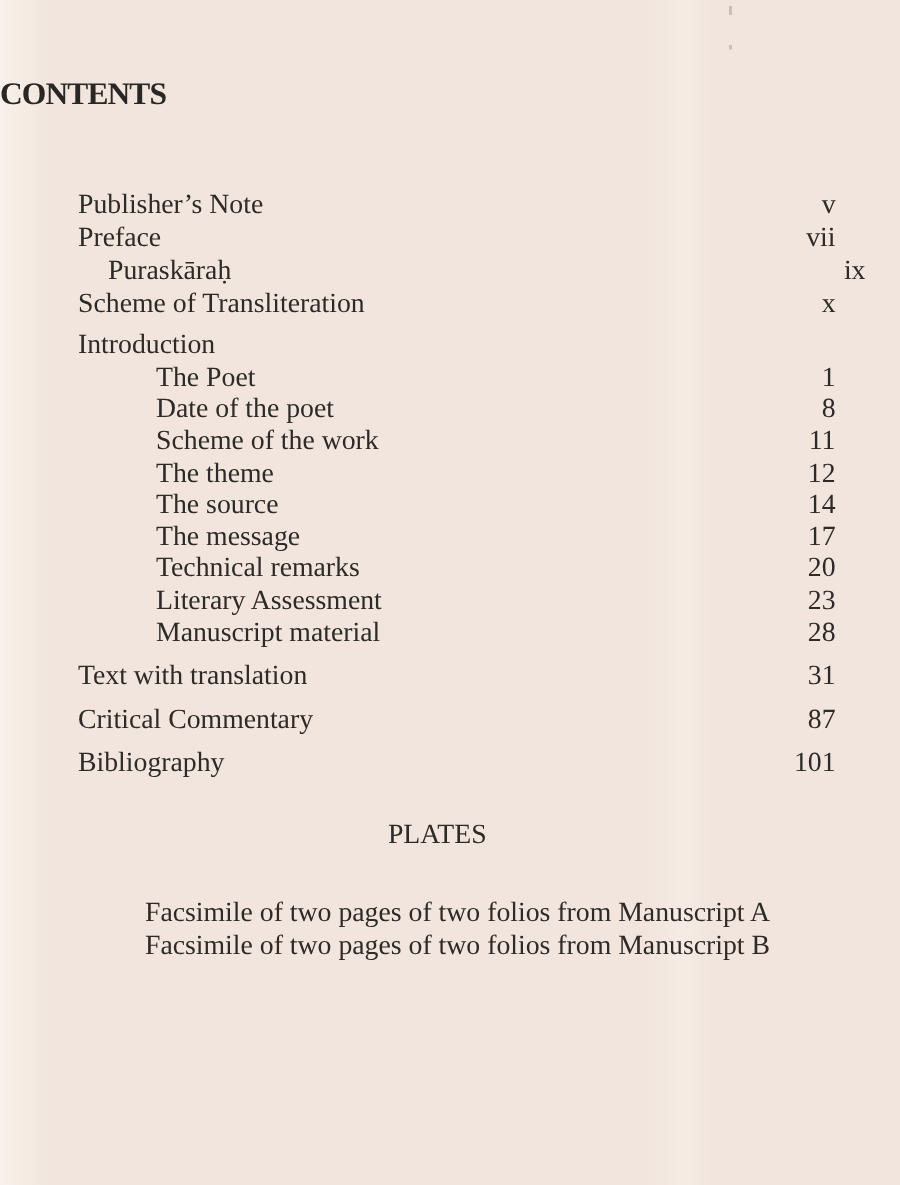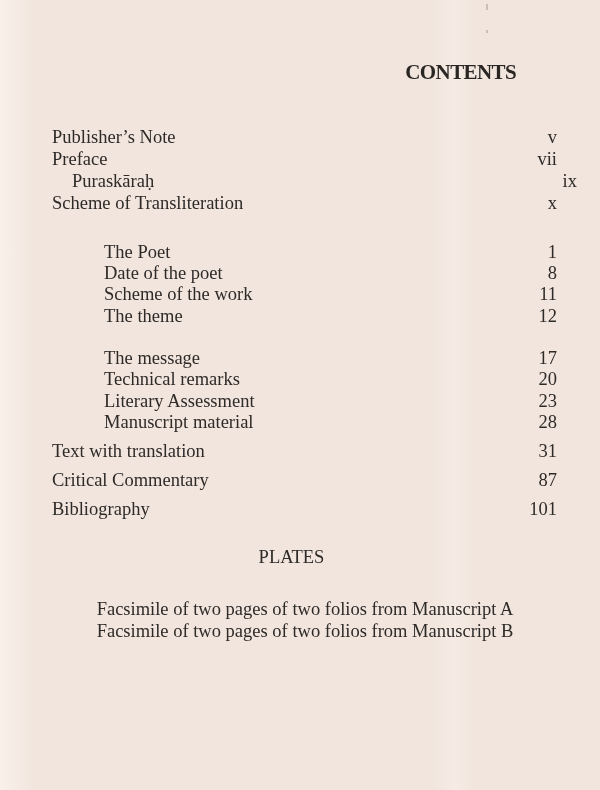--- a/index.html
+++ b/index.html
@@ -21,26 +21,25 @@
       width: 600px; height: 790px;
       background:
         linear-gradient(90deg, rgba(255,250,244,0.55) 0px, rgba(255,250,244,0) 36px, rgba(0,0,0,0) 100%),
         linear-gradient(90deg, rgba(0,0,0,0) 430px, rgba(255,248,242,0.35) 455px, rgba(0,0,0,0) 475px),
         #f1e5dd;
     }
     .title {
       position: absolute;
       top: 50px;
       left: 0; width: 516px;
-      text-align: right;
+      text-align: left;
       font-weight: bold;
       font-size: 21px;
       letter-spacing: -0.6px;
       color: #2a2624;
-      margin-top: 10px;
     }
     .entry {
       position: absolute;
       left: 52px;
       width: 505px;
       height: 22px;
       font-size: 18.5px;
       line-height: 22px;
     }
     .entry .label {
@@ -99,35 +98,43 @@
   </div>
   <div class="entry" style="top:170px;margin-left:20px;">
     <span class="label">Puraskāraḥ</span>
     <span class="page-num">ix</span>
   </div>
   <div class="entry" style="top:192px;">
     <span class="label">Scheme of Transliteration</span>
     <span class="page-num">x</span>
   </div>
 
+  <div class="entry" style="top:219px;">
+    <span class="label">Introduction</span>
+    <span class="page-num"></span>
+  </div>
   <div class="entry sub" style="top:241px;">
     <span class="label">The Poet</span>
     <span class="page-num">1</span>
   </div>
   <div class="entry sub" style="top:262px;">
     <span class="label">Date of the poet</span>
     <span class="page-num">8</span>
   </div>
   <div class="entry sub" style="top:283px;">
     <span class="label">Scheme of the work</span>
     <span class="page-num">11</span>
   </div>
   <div class="entry sub" style="top:305px;">
     <span class="label">The theme</span>
     <span class="page-num">12</span>
+  </div>
+  <div class="entry sub" style="top:326px;">
+    <span class="label">The source</span>
+    <span class="page-num">14</span>
   </div>
   <div class="entry sub" style="top:347px;">
     <span class="label">The message</span>
     <span class="page-num">17</span>
   </div>
   <div class="entry sub" style="top:368px;">
     <span class="label">Technical remarks</span>
     <span class="page-num">20</span>
   </div>
   <div class="entry sub" style="top:390px;">

